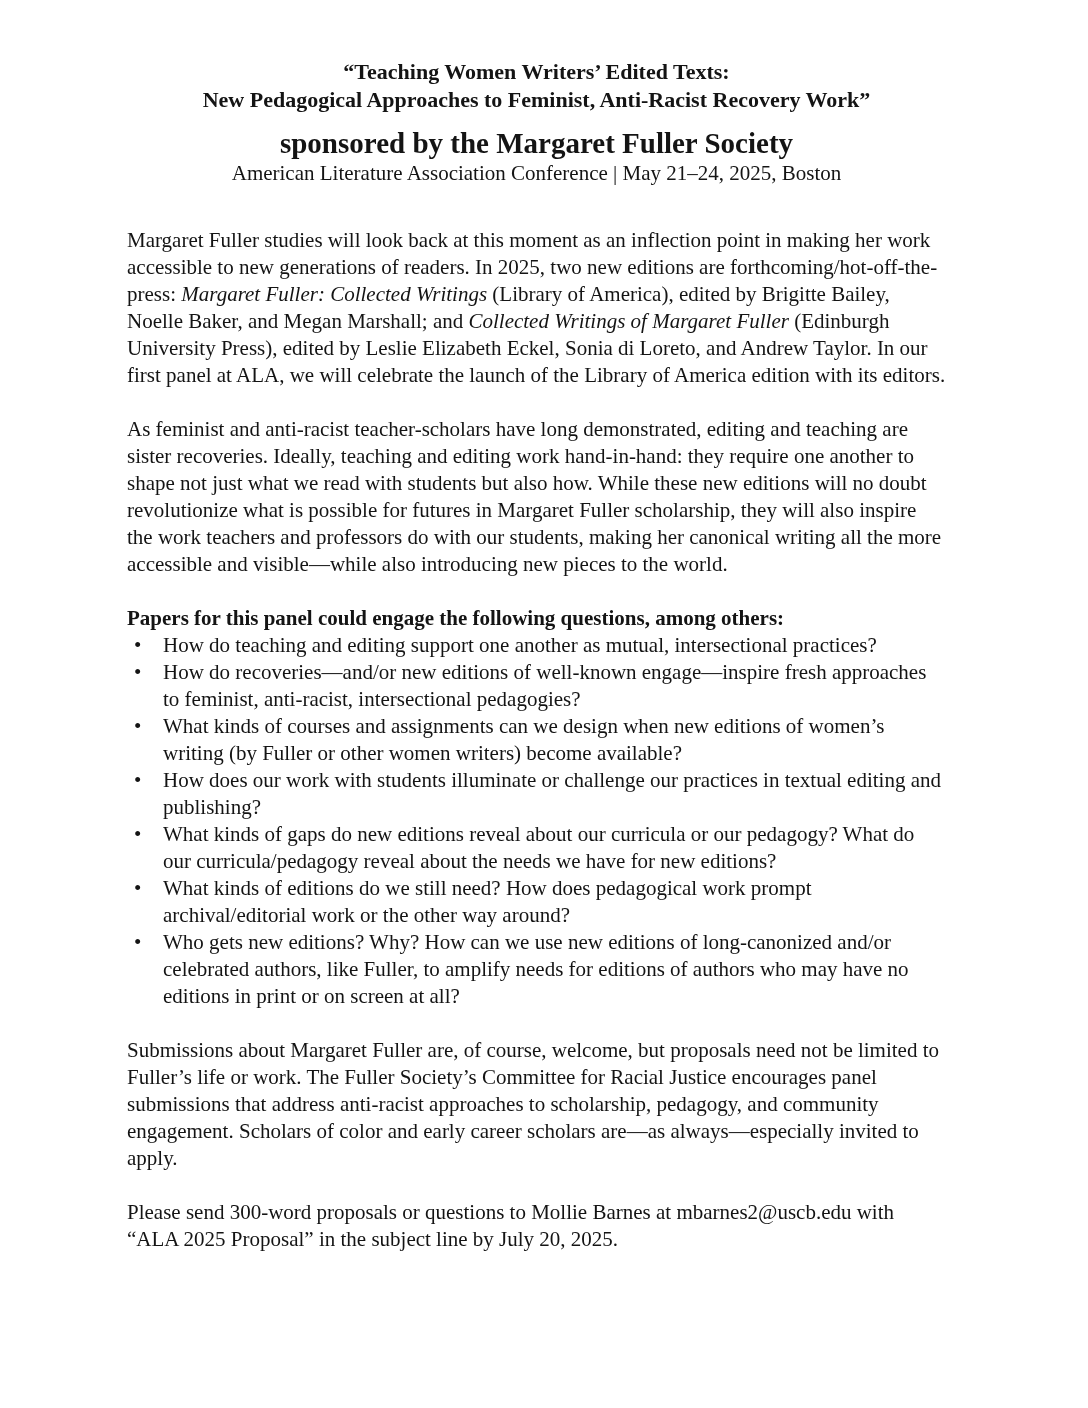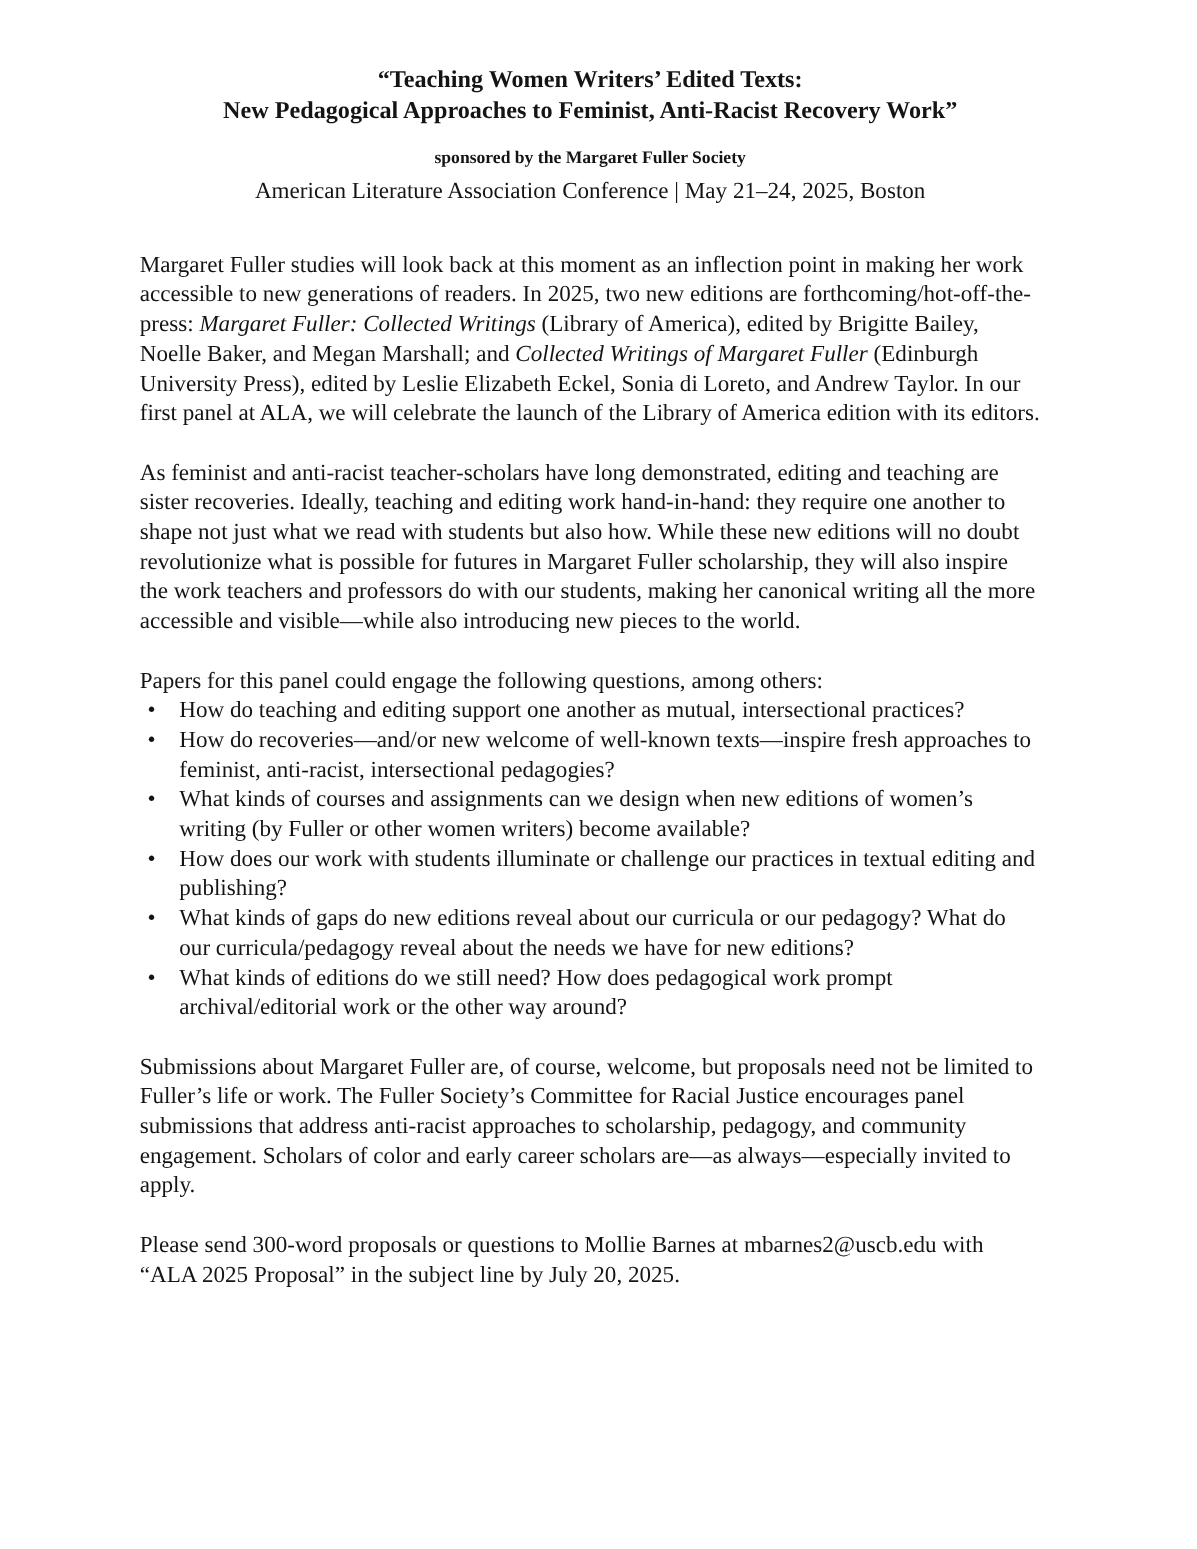--- a/index.html
+++ b/index.html
@@ -24,32 +24,33 @@
   }
   h1 {
     margin: 0 0 16px 0;
     font-size: 22px;
     line-height: 28px;
     font-weight: bold;
   }
   .title-line { display: block; }
   .sponsor {
     font-weight: bold;
-    font-size: 16px;
+    font-size: 29px;
     margin-bottom: 3px;
     font-family: Liberation Serif, serif;
   }
   .conference {
     font-size: 21px;
   }
   p {
     margin: 0 0 27px 0;
   }
   p.tight {
     margin-bottom: 0;
+    font-weight: bold;
   }
   em {
     font-style: italic;
     text-align: center;
   }
   ul.bullets {
     list-style: none;
     margin: 0 0 27px 0;
     padding: 0;
   }
@@ -79,24 +80,25 @@
   </header>
 
   <p><span>Margaret Fuller studies will look back at this moment as an inflection point in making her work accessible to new generations of readers. In 2025, two new editions are forthcoming/hot-off-the-press: </span><em>Margaret Fuller: Collected Writings</em><span> (Library of America), edited by Brigitte Bailey, Noelle Baker, and Megan Marshall; and </span><em>Collected Writings of Margaret Fuller</em><span> (Edinburgh University Press), edited by Leslie Elizabeth Eckel, Sonia di Loreto, and Andrew Taylor. In our first panel at ALA, we will celebrate the launch of the Library of America edition with its editors.</span></p>
 
   <p><span>As feminist and anti-racist teacher-scholars have long demonstrated, editing and teaching are sister recoveries. Ideally, teaching and editing work hand-in-hand: they require one another to shape not just what we read with students but also how. While these new editions will no doubt revolutionize what is possible for futures in Margaret Fuller scholarship, they will also inspire the work teachers and professors do with our students, making her canonical writing all the more accessible and visible—while also introducing new pieces to the world.</span></p>
 
   <p class="tight">Papers for this panel could engage the following questions, among others:</p>
 
   <ul class="bullets" id="bullet-list">
       <li>How do teaching and editing support one another as mutual, intersectional practices?</li>
-      <li>How do recoveries—and/or new welcome of well-known texts—inspire fresh approaches to feminist, anti-racist, intersectional pedagogies?</li>
+      <li>How do recoveries—and/or new editions of well-known engage—inspire fresh approaches to feminist, anti-racist, intersectional pedagogies?</li>
       <li>What kinds of courses and assignments can we design when new editions of women’s writing (by Fuller or other women writers) become available?</li>
       <li>How does our work with students illuminate or challenge our practices in textual editing and publishing?</li>
       <li>What kinds of gaps do new editions reveal about our curricula or our pedagogy? What do our curricula/pedagogy reveal about the needs we have for new editions?</li>
       <li>What kinds of editions do we still need? How does pedagogical work prompt archival/editorial work or the other way around?</li>
+      <li>Who gets new editions? Why? How can we use new editions of long-canonized and/or celebrated authors, like Fuller, to amplify needs for editions of authors who may have no editions in print or on screen at all?</li>
     </ul>
 
   <p><span>Submissions about Margaret Fuller are, of course, welcome, but proposals need not be limited to Fuller’s life or work. The Fuller Society’s Committee for Racial Justice encourages panel submissions that address anti-racist approaches to scholarship, pedagogy, and community engagement. Scholars of color and early career scholars are—as always—especially invited to apply.</span></p>
 
   <p><span>Please send 300-word proposals or questions to Mollie Barnes at mbarnes2@uscb.edu with “ALA 2025 Proposal” in the subject line by July 20, 2025.</span></p>
 
 </div>
 
 </body></html>

